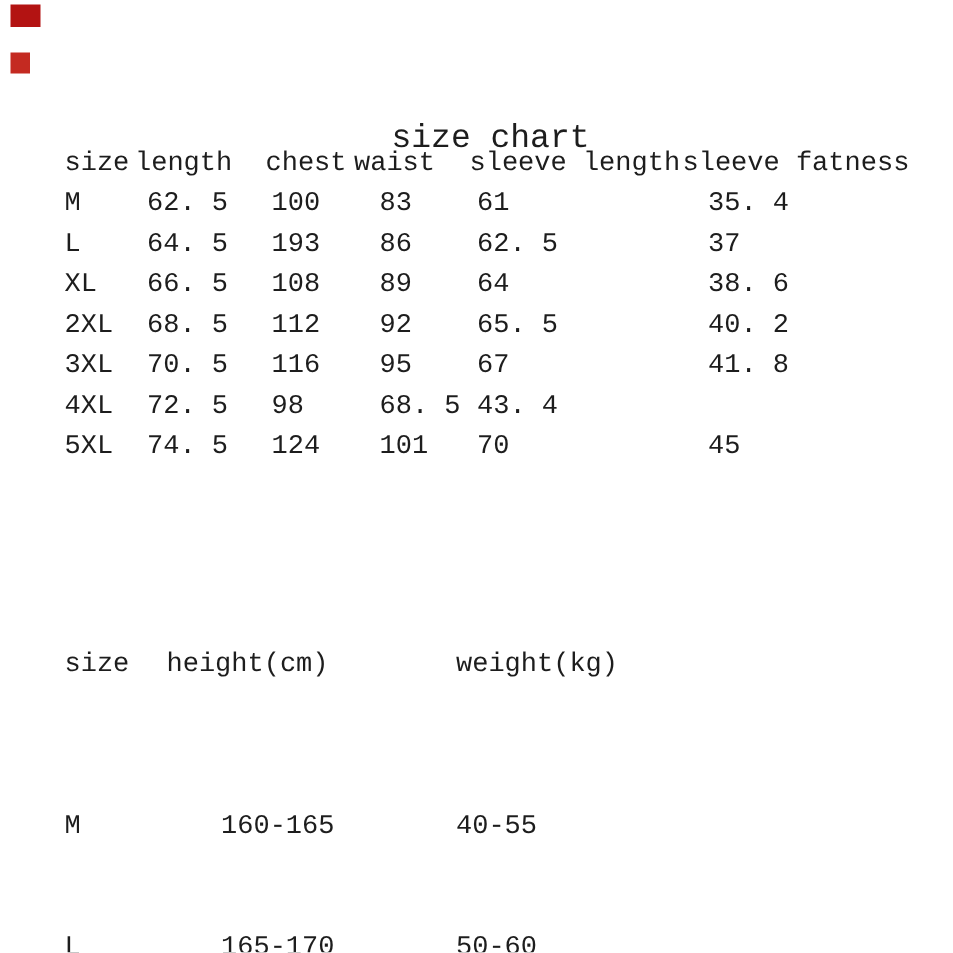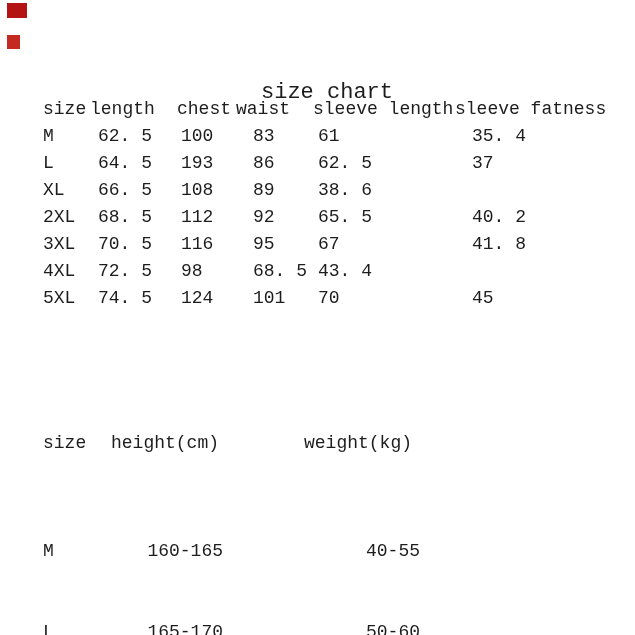--- a/index.html
+++ b/index.html
@@ -23,21 +23,21 @@
        padding-left:43px;height:27px;white-space:pre;}
 
   
   .tip{position:absolute;top:313px;left:41px;font-size:11.3px;line-height:21px;white-space:pre;}
 
   
   .t2{position:absolute;top:376px;left:0;right:0;font-size:18px;line-height:27px;white-space:pre;}
   .t2h{display:grid;grid-template-columns:68px 193px auto;padding-left:43px;height:27px;}
   .t2r{display:grid;grid-template-columns:68px 112px 1fr;padding-left:43px;height:27px;}
   .t2r .ht{text-align:right;}
-  .t2r .wt{margin-left:81px;width:116px;text-align:right;display:inline-block;}
+  .t2r .wt{margin-left:81px;width:116px;text-align:left;display:inline-block;}
 </style>
 </head>
 <body>
 
 <div class="canvas">
 
   <div class="red-mark m1"></div>
   <div class="red-mark m2"></div>
 
   <div class="title">size chart</div>
@@ -66,20 +66,21 @@
       <span>193</span>
       <span>86</span>
       <span>62. 5</span>
       <span>37</span>
     </div>
     <div class="t1r">
       <span>XL</span>
       <span>66. 5</span>
       <span>108</span>
       <span>89</span>
+      <span>64</span>
       <span>38. 6</span>
     </div>
     <div class="t1r">
       <span>2XL</span>
       <span>68. 5</span>
       <span>112</span>
       <span>92</span>
       <span>65. 5</span>
       <span>40. 2</span>
     </div>

